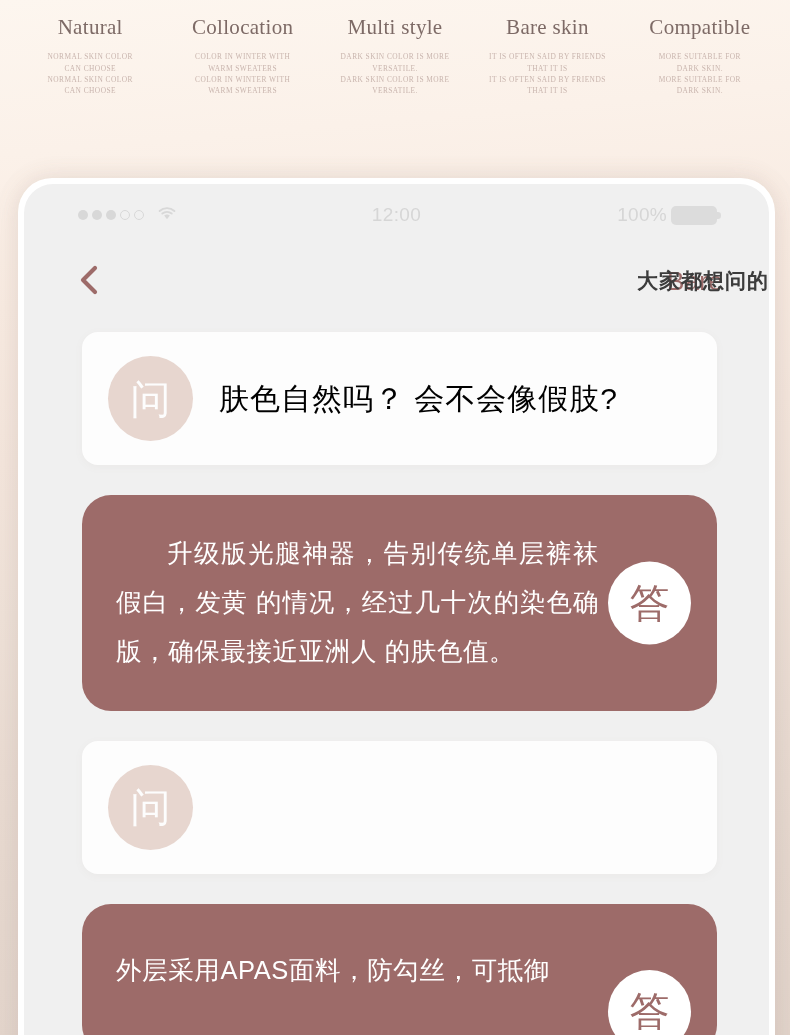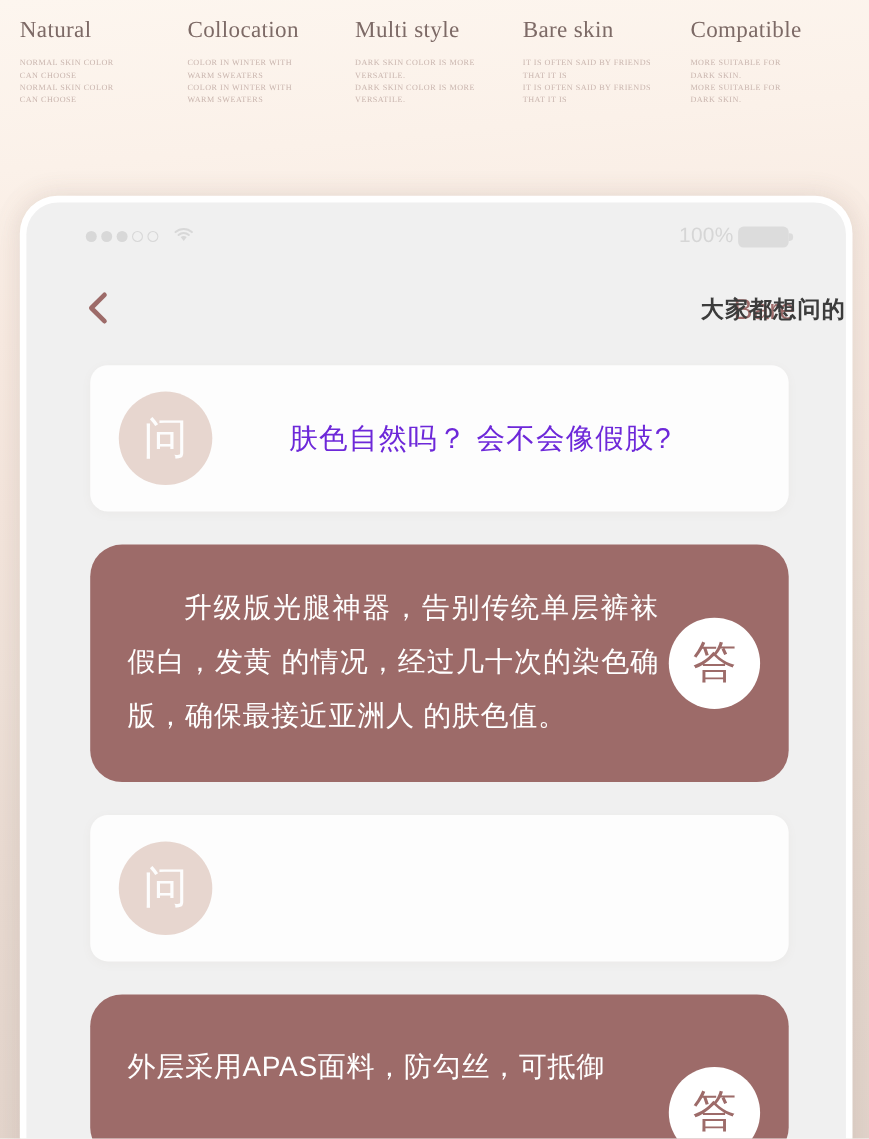--- a/index.html
+++ b/index.html
@@ -30,20 +30,21 @@
     position: absolute;
     top: 0; left: 0;
     width: 790px;
     height: 150px;
     display: flex;
     padding: 12px 14px 0 14px;
   }
 
   .feature-col {
     flex: 1 1 0;
+    text-align: center;
     padding: 0 4px;
   }
 
   .feature-title {
     font-family: "Liberation Serif", "DejaVu Serif", serif;
     font-size: 21px;
     font-weight: 400;
     color: #7d6a66;
     letter-spacing: 0.3px;
     line-height: 1.45;
@@ -227,25 +228,24 @@
     display: flex;
     align-items: center;
     justify-content: center;
     color: #fdfdfd;
     font-size: 40px;
     line-height: 1;
     font-weight: 400;
   }
 
   .q-text {
-    font-size: 26px;
-    color: #6d28d9;
+    font-size: 30px;
+    color: #000000;
     letter-spacing: 1px;
     line-height: 1.4;
-    margin-left: 44px;
   }
 
   
   .a-card {
     background: #9d6b69;
     border-radius: 29px;
     position: relative;
     padding: 34px 118px 34px 34px;
     min-height: 215px;
     display: flex;
@@ -362,20 +362,21 @@
         </div>
         <span class="wifi-icon">
           <svg width="22" height="16" viewBox="0 0 22 16">
             <path d="M11 14.2 L8.2 10.4 A5 5 0 0 1 13.8 10.4 Z" fill="#d8d8d8"></path>
             <path d="M3.6 6.0 A11 11 0 0 1 18.4 6.0" fill="none" stroke="#d8d8d8" stroke-width="1.9" stroke-linecap="round"></path>
             <path d="M6.3 8.6 A7.4 7.4 0 0 1 15.7 8.6" fill="none" stroke="#d8d8d8" stroke-width="1.9" stroke-linecap="round"></path>
           </svg>
         </span>
       </div>
 
+      <div class="status-time">12:00</div>
 
       <div class="status-right">
         <span class="battery-pct">100%</span>
         <span class="battery"></span>
       </div>
     </div>
 
     <div class="nav-bar">
       <button class="back-btn">
         <span>

